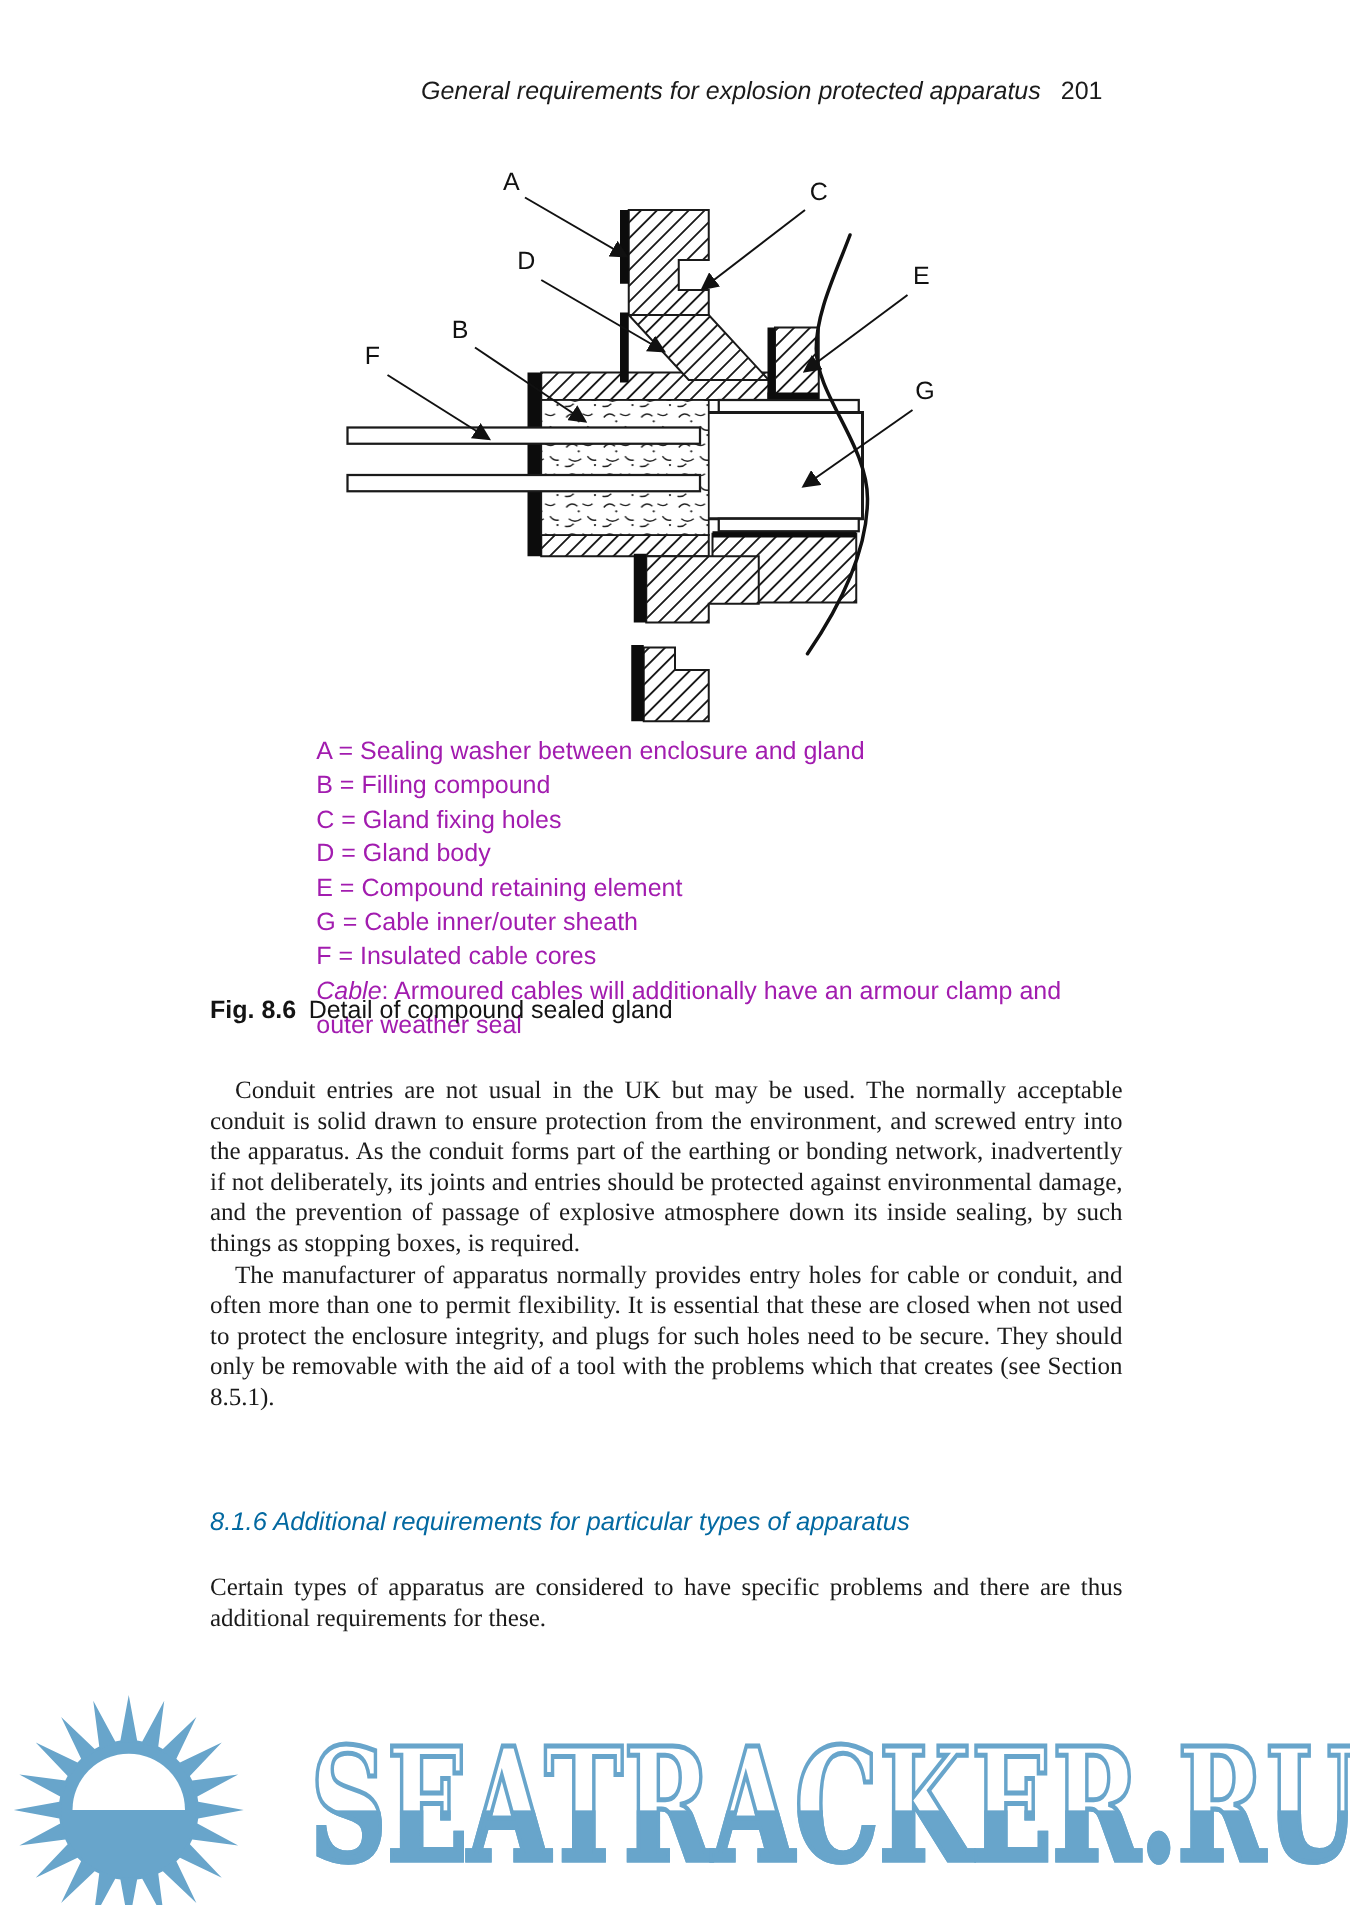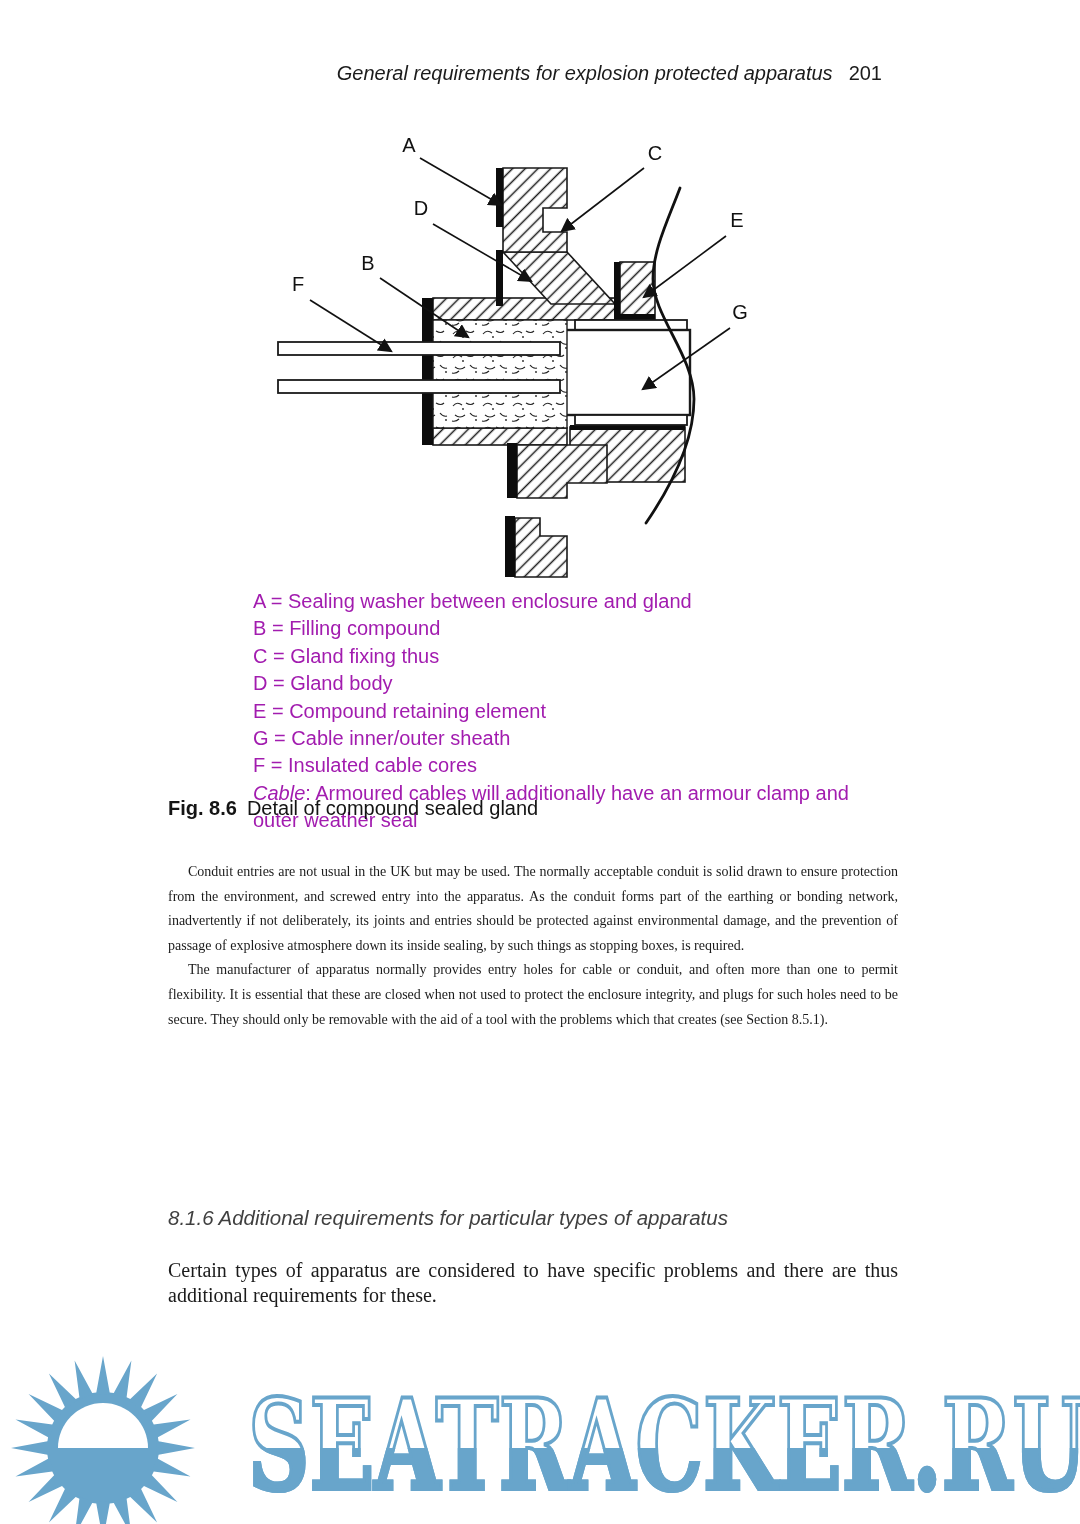--- a/index.html
+++ b/index.html
@@ -21,24 +21,24 @@
           font-family:"Liberation Sans",sans-serif;font-size:20px;line-height:27.4px;color:#a21caf;}
   .legend .it{font-style:italic;}
 
   
   .caption{position:absolute;left:168px;top:797px;
            font-family:"Liberation Sans",sans-serif;font-size:20px;color:#141414;text-align:center;}
   .cap-b{font-weight:bold;margin-right:10px;}
 
   
   .bodytext{position:absolute;left:168px;top:860px;width:730px;
-            font-size:14px;line-height:24.6px;text-align:justify;}
+            font-size:20px;line-height:24.6px;text-align:justify;}
   .bodytext p{margin:0;text-indent:20px;}
   .section-heading{position:absolute;left:168px;top:1206px;width:730px;
-            font-family:"Liberation Sans",sans-serif;font-style:italic;font-size:20.5px;color:#404040;}
+            font-family:"Liberation Sans",sans-serif;font-style:italic;font-size:20.5px;color:#0369a1;}
   .bodytext2{position:absolute;left:168px;top:1258px;width:730px;
             font-size:20px;line-height:24.6px;text-align:justify;}
   .bodytext2 p{margin:0;}
 
   
   .watermark{position:absolute;left:0;top:1338px;width:1080px;height:186px;color:var(--wm,#68a5cb);}
   .sun{position:absolute;left:8px;top:18px;}
   .wm-text{position:absolute;left:248px;top:45px;
            font-family:"DejaVu Serif",serif;font-weight:bold;font-size:125px;line-height:1;
            white-space:nowrap;transform:scaleX(0.68);transform-origin:0 0;
@@ -130,21 +130,21 @@
       <text x="98" y="158">B</text>
       <text x="467" y="115">E</text>
       <text x="28" y="179">F</text>
       <text x="470" y="207">G</text>
     </g>
   </svg>
 
   <div class="legend">
     <div class="legend-row">A = Sealing washer between enclosure and gland</div>
     <div class="legend-row">B = Filling compound</div>
-    <div class="legend-row">C = Gland fixing thus</div>
+    <div class="legend-row">C = Gland fixing holes</div>
     <div class="legend-row">D = Gland body</div>
     <div class="legend-row">E = Compound retaining element</div>
     <div class="legend-row">G = Cable inner/outer sheath</div>
     <div class="legend-row">F = Insulated cable cores</div>
     <div class="legend-note"><span class="it">Cable</span><span>: Armoured cables will additionally have an armour clamp and outer weather seal</span></div>
   </div>
 
   <div class="caption">
     <span class="cap-b">Fig. 8.6</span><span>Detail of compound sealed gland</span>
   </div>

